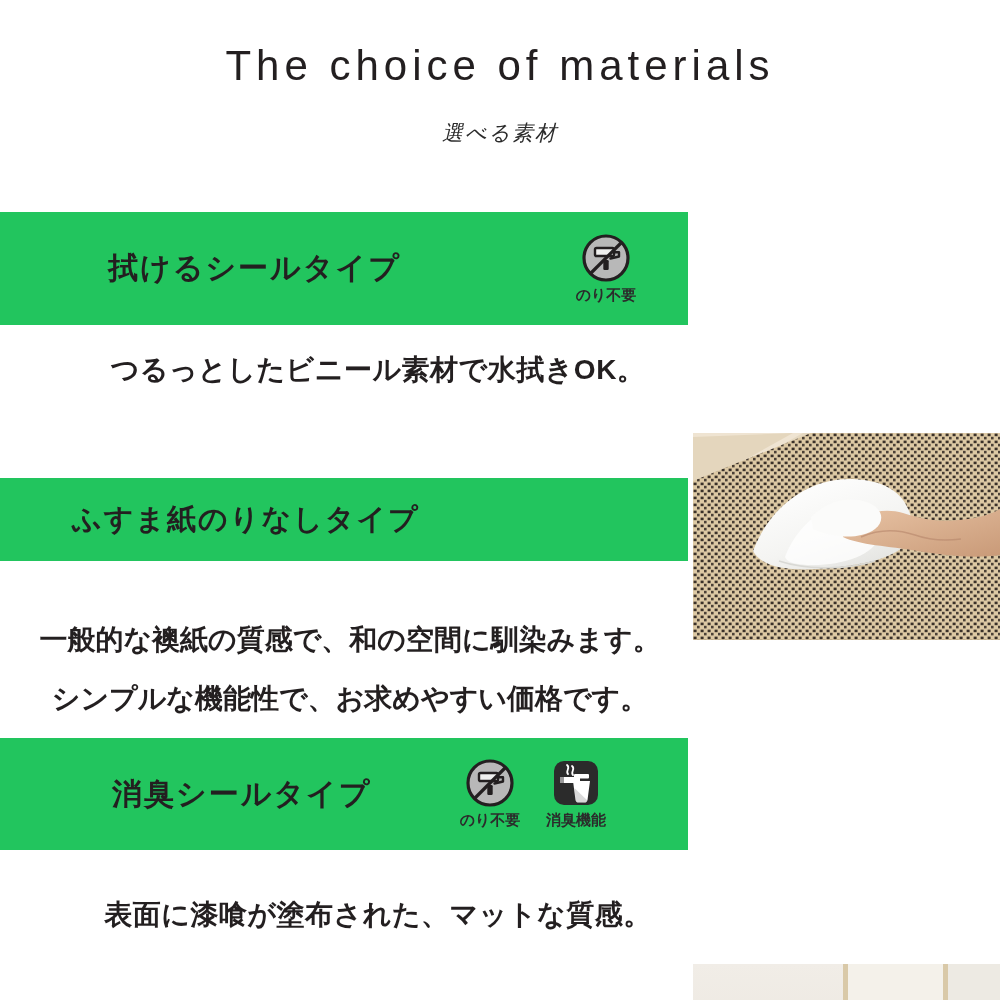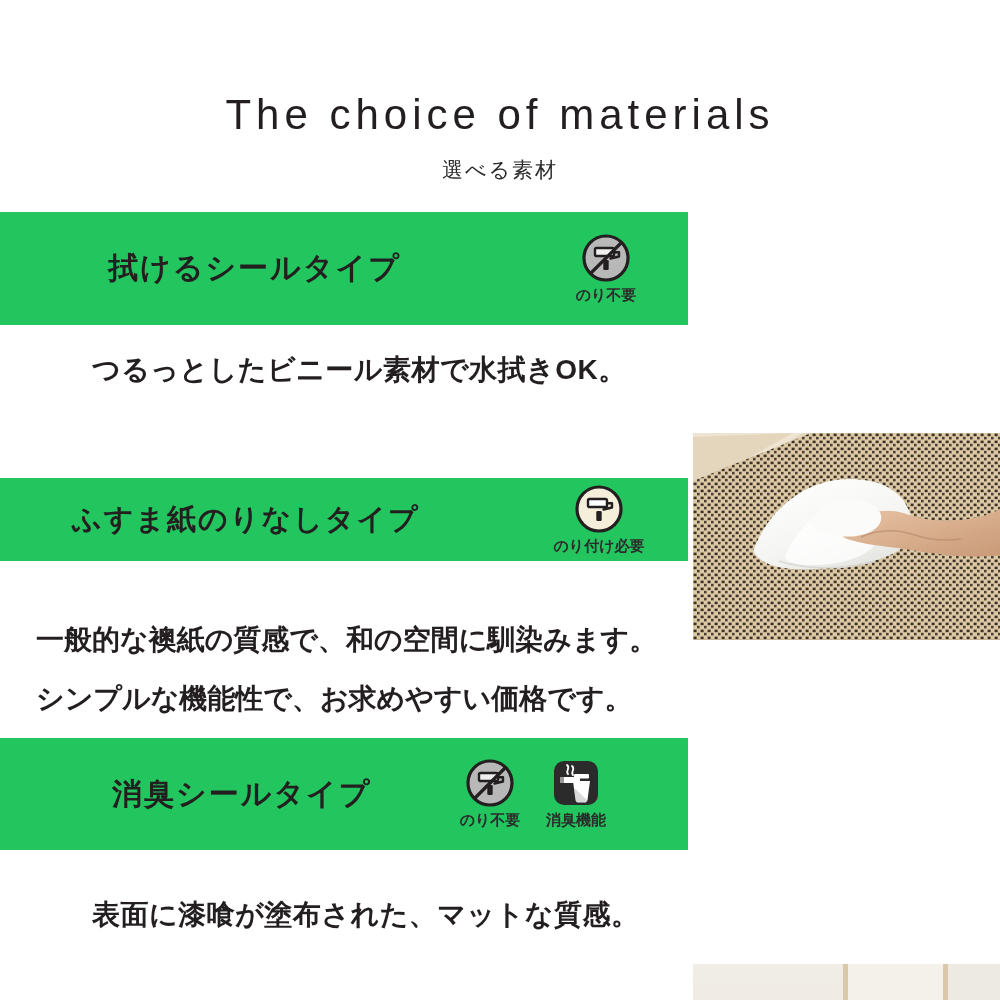--- a/index.html
+++ b/index.html
@@ -20,35 +20,36 @@
   
   .header {
     position: absolute;
     top: 0; left: 0;
     width: 1000px;
     height: 200px;
     text-align: center;
   }
   .header-title {
     margin: 0;
-    padding-top: 92px;
+    padding-top: 43px;
     font-size: 42px;
     font-weight: 400;
     letter-spacing: 5px;
     color: #231f20;
     line-height: 1.1;
     font-family: "Liberation Sans", "DejaVu Sans", sans-serif;
   }
   .header-subtitle {
-    margin: 4px;
+    margin: 16px;
     padding-top: 14px;
     font-size: 21px;
     font-weight: 400;
     letter-spacing: 2px;
     color: #2b2b2b;
+    font-style: italic;
   }
 
   
   .section {
     position: absolute;
     left: 0;
     width: 1000px;
   }
   #section-0 { top: 205px; height: 245px; }
   #section-1 { top: 470px; height: 245px; }
@@ -109,20 +110,21 @@
   .badge-icon { width: 50px; height: 50px; display: block; }
 
   
   .desc {
     position: absolute;
     left: 0;
     width: 688px;
     box-sizing: border-box;
     padding-left: 92px;
     padding-right: 24px;
+    text-align: center;
   }
   #section-0 .desc { top: 144px; padding-left: 92px; }
   #section-1 .desc { top: 132px; padding-left: 36px; }
   #section-2 .desc { top: 164px; padding-left: 92px; }
 
   .desc-line {
     font-size: 28px;
     font-weight: 700;
     letter-spacing: 0.5px;
     line-height: 1.5;
@@ -208,35 +210,20 @@
       <path d="M118 84 C134 68, 156 62, 176 70 C190 76, 192 88, 182 96 C166 108, 136 104, 120 96 Z" fill="#fbfbfa"></path>
       <path d="M86 128 C110 136, 150 138, 182 128" fill="none" stroke="#d9d9d5" stroke-width="1.6"></path>
     </svg>
   </div>
 </div>
 
 <div class="section" id="section-1">
 
   <div class="band">
     <div class="band-title">ふすま紙のりなしタイプ</div>
-    <div class="badges">
-
-      <div class="badge wide">
-        <span class="badge-icon">
-          <svg viewBox="0 0 50 50" xmlns="http://www.w3.org/2000/svg">
-            <circle cx="25" cy="25" r="22" fill="#f4eeda" stroke="#231f20" stroke-width="3.2"></circle>
-            <rect x="14" y="15" width="19" height="8" rx="1.6" fill="#ffffff" stroke="#231f20" stroke-width="2.4"></rect>
-            <path d="M33 19.2 L38 19.2 L38 23.5 L29.5 25.5" fill="none" stroke="#231f20" stroke-width="2.4" stroke-linejoin="round" stroke-linecap="round"></path>
-            <rect x="22.3" y="27" width="5.4" height="10" rx="1.2" fill="#231f20"></rect>
-          </svg>
-        </span>
-        <span class="badge-label">のり付け必要</span>
-      </div>
-
-    </div>
   </div>
 
   <div class="desc">
     <div class="desc-line">一般的な襖紙の質感で、和の空間に馴染みます。</div>
     <div class="desc-line">シンプルな機能性で、お求めやすい価格です。</div>
   </div>
 
   <div class="photo" id="photo-1">
     <svg viewBox="0 0 307 207" xmlns="http://www.w3.org/2000/svg" preserveAspectRatio="xMidYMid slice">
       <defs>

